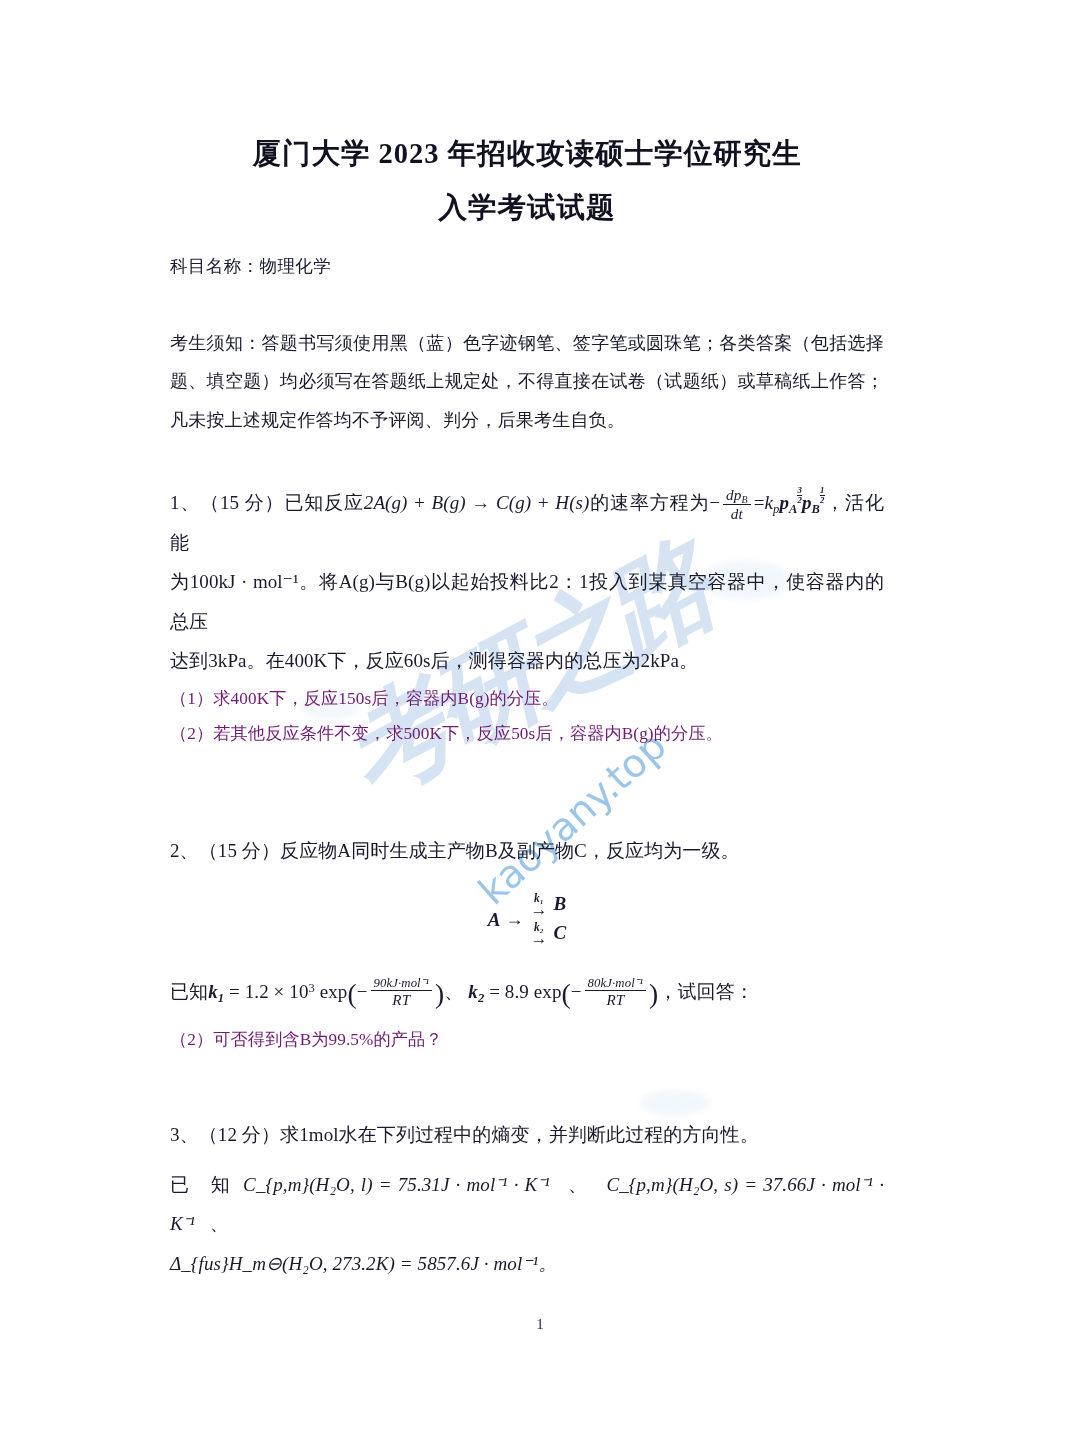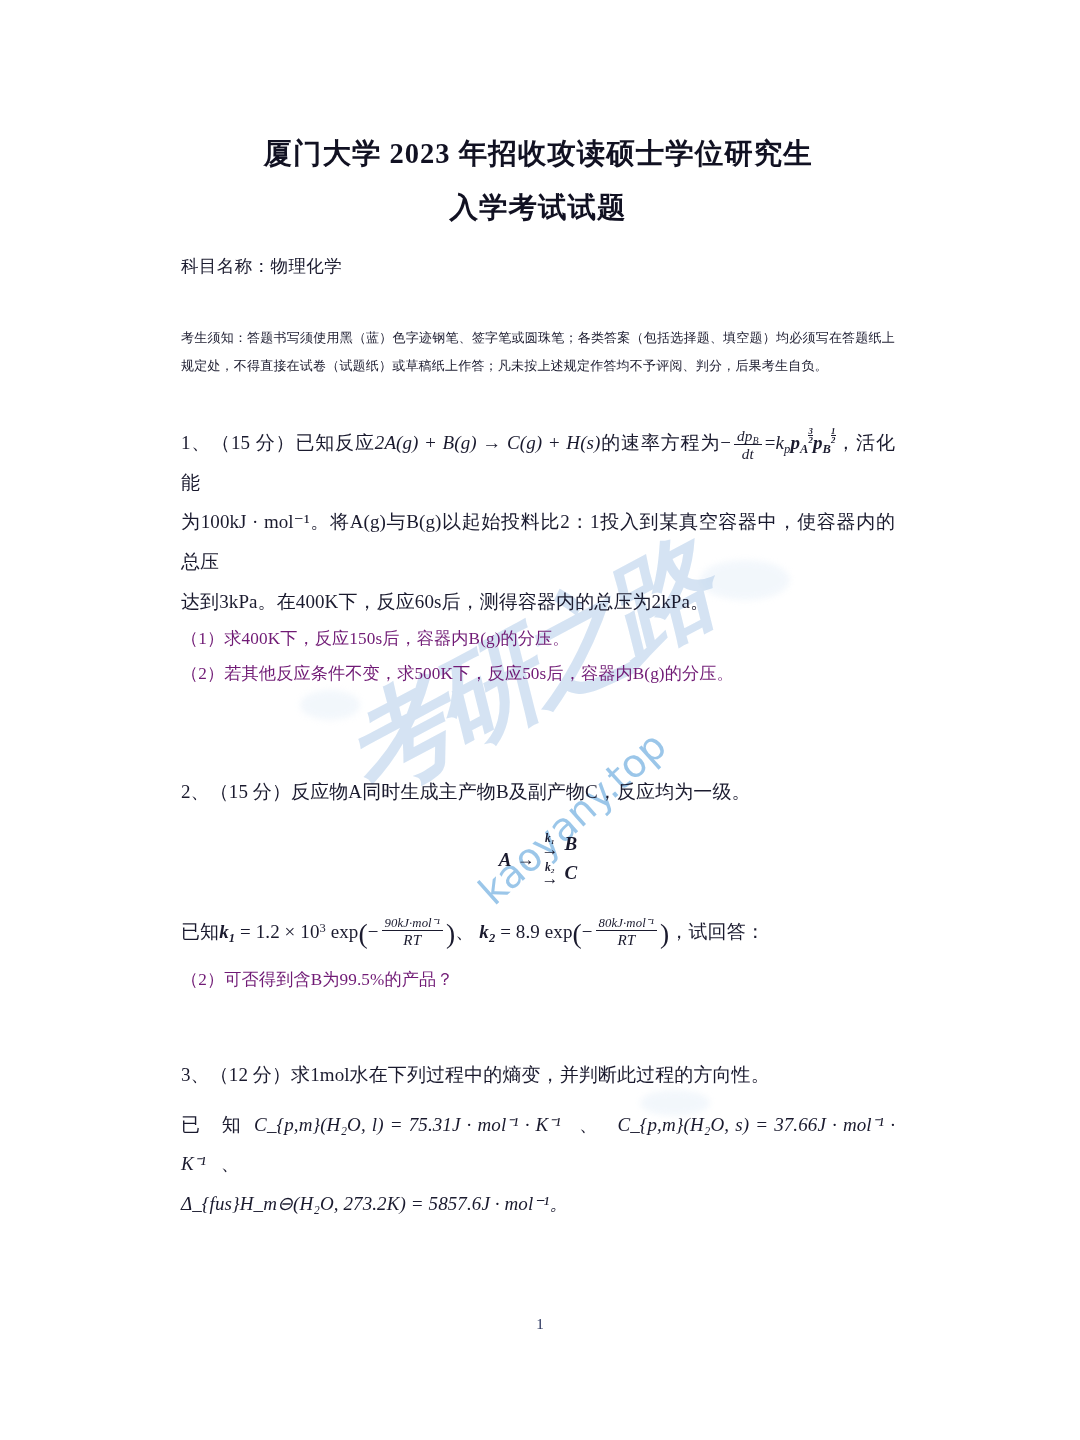--- a/index.html
+++ b/index.html
@@ -63,21 +63,21 @@
     position: absolute;
     border-radius: 50%;
     background: #dce9f6;
     opacity: .35;
     filter: blur(3px);
   }
 
   
   #content {
     position: absolute;
-    left: 181px;
+    left: 170px;
     top: 0;
     width: 714px;
     z-index: 5;
   }
 
   .title {
     text-align: center;
     font-size: 28.5px;
     font-weight: 700;
     line-height: 1.62;
@@ -91,21 +91,21 @@
     font-size: 17.5px;
     line-height: 1.0;
     margin-top: 27px;
     letter-spacing: .4px;
     color: #1a1a2e;
   }
   .meta.first { margin-top: 40px; }
 
   .notice {
     margin-top: 48px;
-    font-size: 13px;
+    font-size: 18px;
     line-height: 2.14;
     text-align: justify;
     text-justify: inter-ideograph;
     letter-spacing: .2px;
     color: #1a1a2e;
   }
 
   .q-block { margin-top: 44px; }
   .q-line {
     font-size: 19px;

